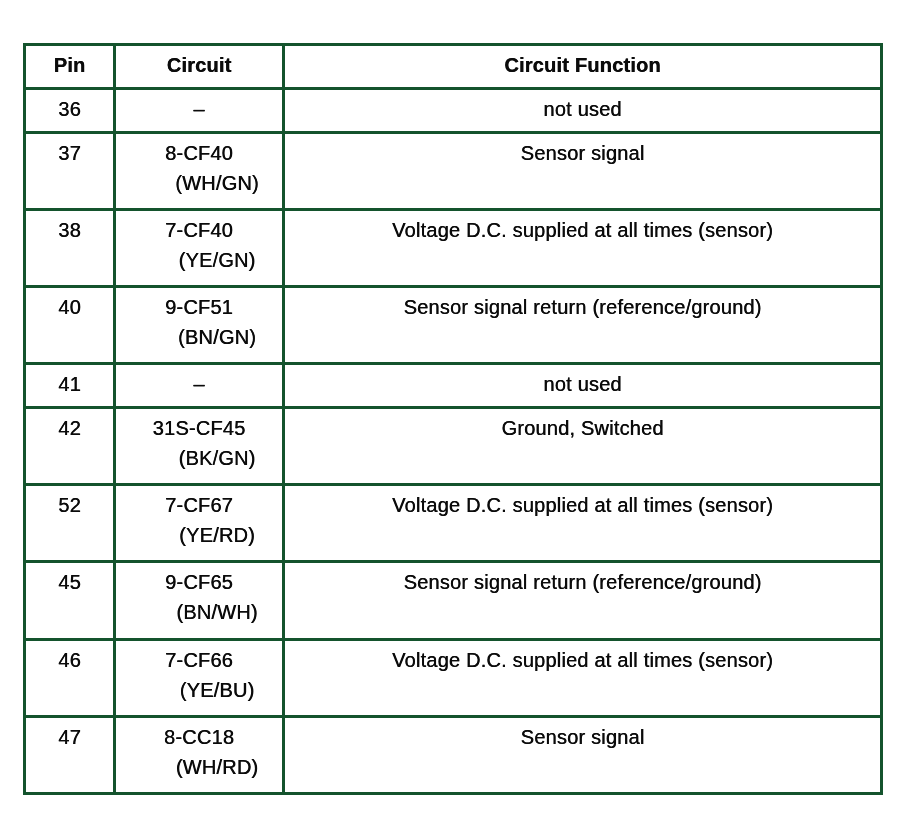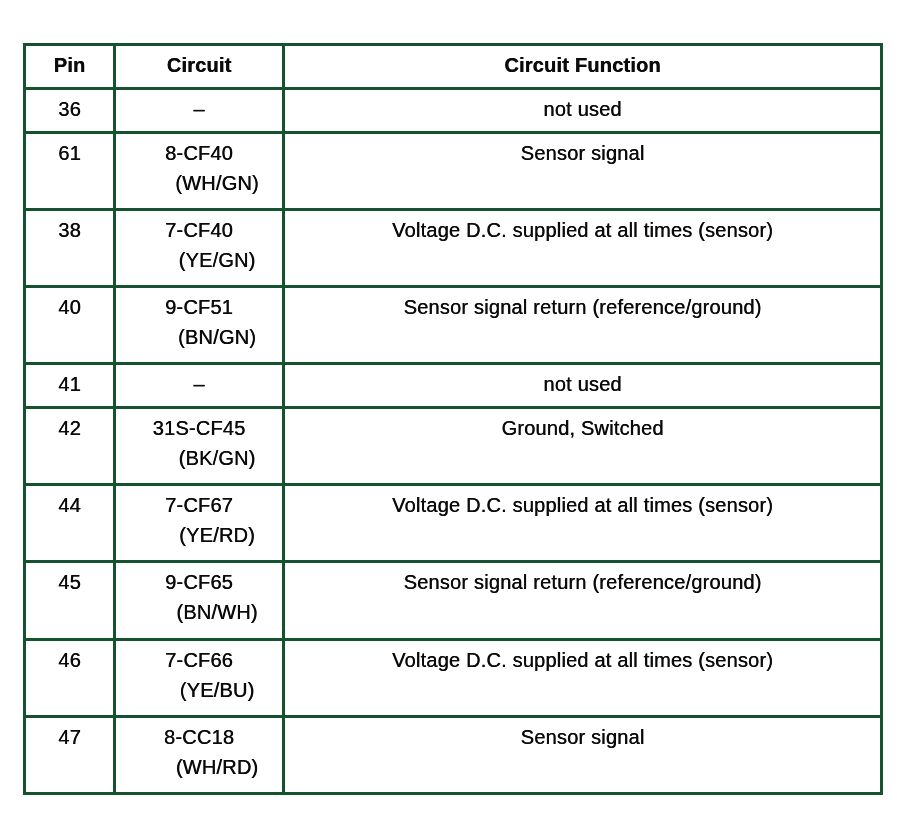--- a/index.html
+++ b/index.html
@@ -92,21 +92,21 @@
     <tr class="row-short">
       <td class="pin">36</td>
       <td class="cir">
         <div>–</div>
         <div class="line2"></div>
       </td>
       <td class="fun">not used</td>
     </tr>
 
     <tr class="row-tall">
-      <td class="pin">61</td>
+      <td class="pin">37</td>
       <td class="cir">
         <div>8-CF40</div>
         <div class="line2">(WH/GN)</div>
       </td>
       <td class="fun">Sensor signal</td>
     </tr>
 
     <tr class="row-tall">
       <td class="pin">38</td>
       <td class="cir">
@@ -139,21 +139,21 @@
       <td class="pin">42</td>
       <td class="cir">
         <div>31S-CF45</div>
         <div class="line2">(BK/GN)</div>
       </td>
       <td class="fun slant">Ground, Switched</td>
     </tr>
 
 
     <tr class="row-tall">
-      <td class="pin">44</td>
+      <td class="pin">52</td>
       <td class="cir">
         <div>7-CF67</div>
         <div class="line2">(YE/RD)</div>
       </td>
       <td class="fun">Voltage D.C. supplied at all times (sensor)</td>
     </tr>
 
     <tr class="row-tall">
       <td class="pin">45</td>
       <td class="cir">

